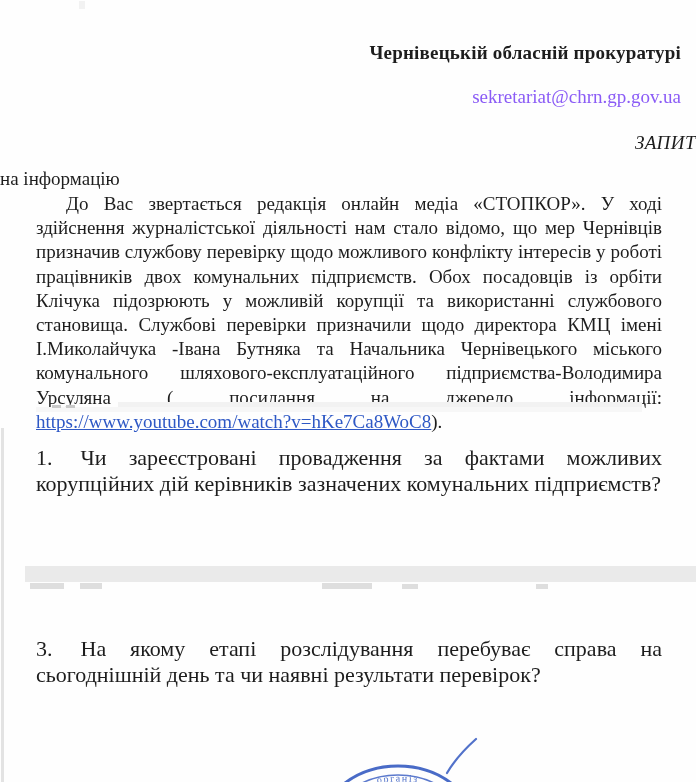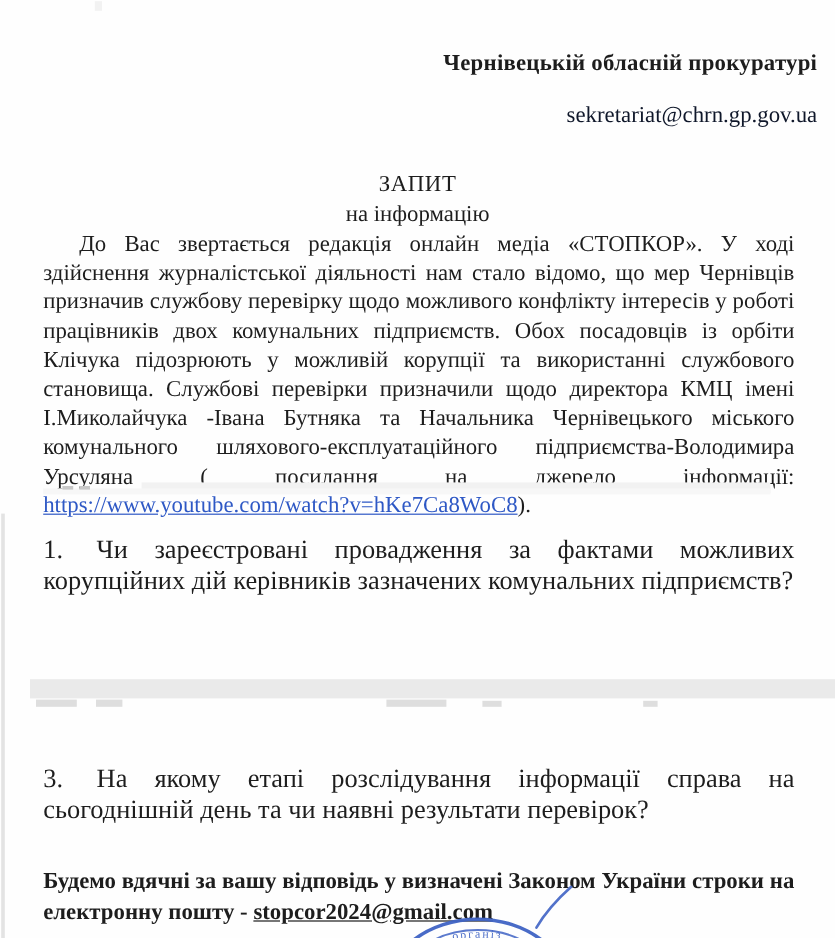--- a/index.html
+++ b/index.html
@@ -17,30 +17,30 @@
     font-family:"Liberation Serif", serif;
     color:var(--text);
   }
   
   .recipient{
     position:absolute;top:42px;left:180px;right:15px;
     text-align:right;font-weight:bold;font-size:19px;letter-spacing:.2px;font-family:Liberation Serif, serif;
   }
   .sender-email{
     position:absolute;top:86px;left:180px;right:15px;
-    text-align:right;font-size:19px;color:#0f172a;
+    text-align:right;font-size:19px;color:#8b5cf6;
   }
   
   .title{
-    position:absolute;top:143px;left:0;right:0;
-    text-align:center;font-size:19px;letter-spacing:.5px;
+    position:absolute;top:132px;left:0;right:0;
+    text-align:right;font-size:19px;letter-spacing:.5px;font-style:italic;
   }
   .subtitle{
     position:absolute;top:168px;left:0;right:0;
-    text-align:center;font-size:19px;
+    text-align:left;font-size:19px;
   }
   
   .intro{
     position:absolute;top:192px;left:36px;width:626px;
     font-size:19px;line-height:24.2px;
     text-align:justify;text-indent:30px;margin:0;
   }
   .intro a{color:var(--link_blue);}
   
   .q{
@@ -99,23 +99,22 @@
   <p class="q q1"><span>1.</span><span class="qgap"></span><span>Чи зареєстровані провадження за фактами можливих корупційних дій керівників зазначених комунальних підприємств?</span></p>
 
   <div class="redaction-band"></div>
   <div class="ghost g1"></div>
   <div class="ghost g2"></div>
   <div class="ghost g3"></div>
   <div class="ghost g4"></div>
   <div class="ghost g5"></div>
 
 
-  <p class="q q3"><span>3.</span><span class="qgap"></span><span>На якому етапі розслідування інформації справа на сьогоднішній день та чи наявні результати перевірок?</span></p>
+  <p class="q q3"><span>3.</span><span class="qgap"></span><span>На якому етапі розслідування перебуває справа на сьогоднішній день та чи наявні результати перевірок?</span></p>
 
-  <p class="closing"><span>Будемо вдячні за вашу відповідь у визначені Законом України строки на електронну пошту - </span><a href="#">stopcor2024@gmail.com</a></p>
 
   <svg class="stamp" viewBox="0 0 200 48" xmlns="http://www.w3.org/2000/svg">
     <ellipse cx="100" cy="96" rx="78" ry="64" fill="none" stroke="var(--stamp_blue)" stroke-width="3" opacity="0.95"></ellipse>
     <ellipse cx="100" cy="97" rx="69" ry="56" fill="none" stroke="var(--stamp_blue)" stroke-width="1.6" opacity="0.85"></ellipse>
     <path id="stamp-text-path" d="M 52 56 Q 100 40 148 54" fill="none" stroke="none"></path>
     <text font-size="10" fill="var(--stamp_blue)" letter-spacing="1.5" font-family="Liberation Serif, serif" opacity="0.9">
       <textPath href="#stamp-text-path" startOffset="50%" text-anchor="middle">організ</textPath>
     </text>
     <path d="M 149 39 Q 159 22 178 5" fill="none" stroke="var(--stamp_blue)" stroke-width="2.2" stroke-linecap="round" opacity="0.9"></path>
   </svg>

